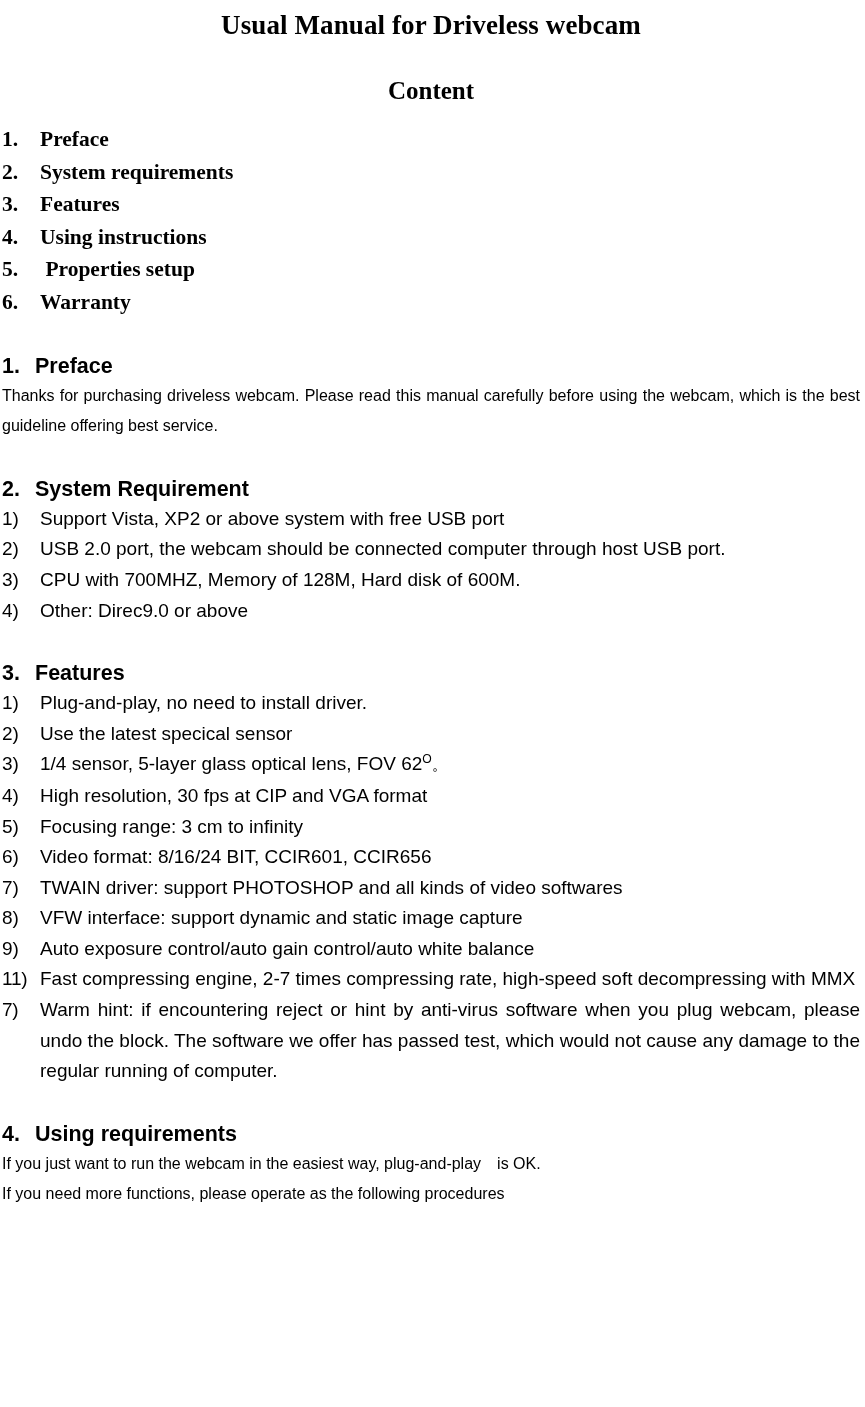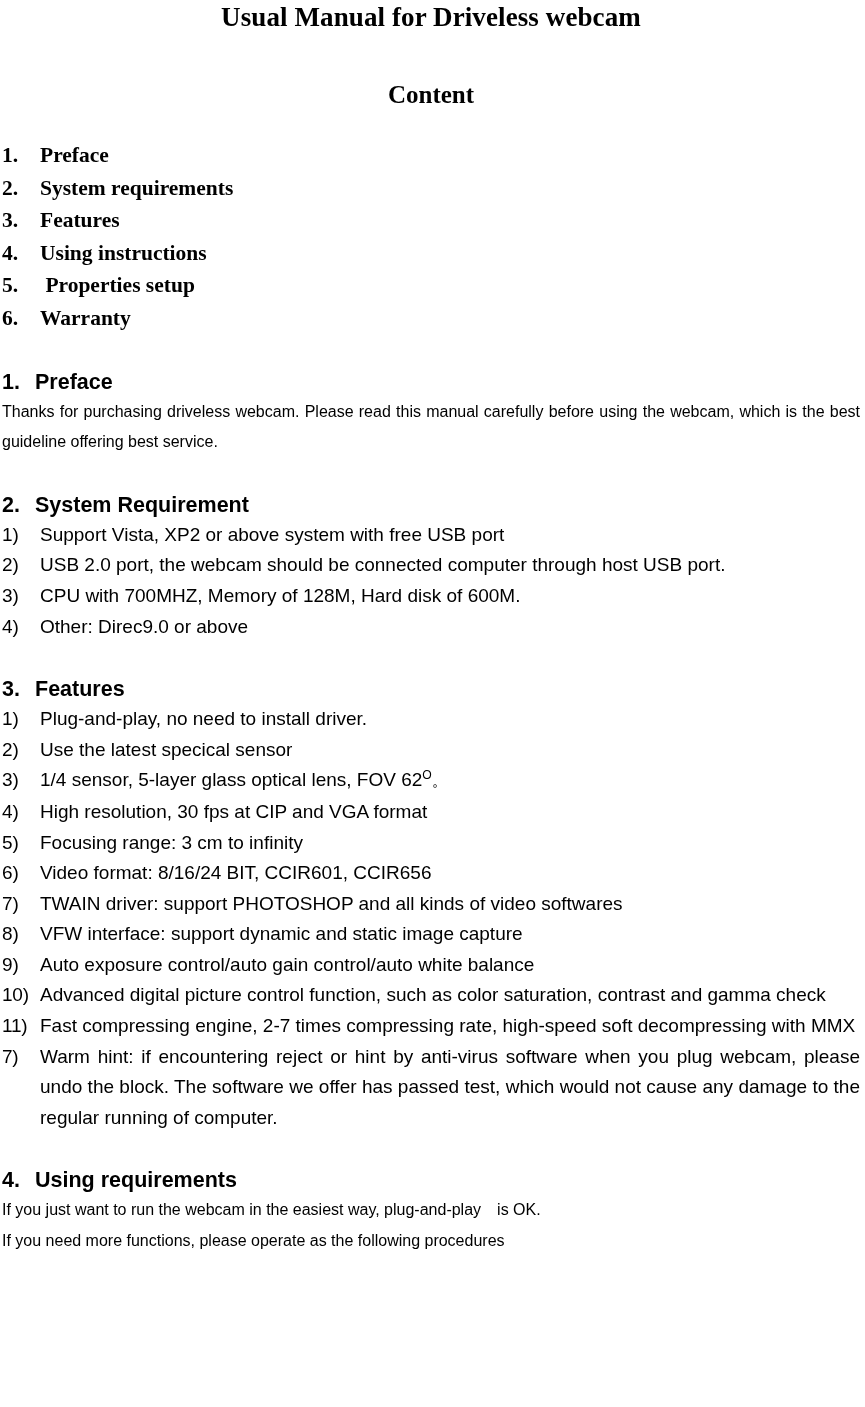--- a/index.html
+++ b/index.html
@@ -26,30 +26,30 @@
   }
 
   
   .doc-title {
     font-family: "Liberation Serif", serif;
     font-weight: bold;
     font-size: 27px;
     line-height: 34px;
     text-align: center;
     margin: 0;
-    padding-top: 0;
+    padding-top: 8px;
     letter-spacing: 0.1px;
   }
   .content-title {
     font-family: "Liberation Serif", serif;
     font-weight: bold;
     font-size: 25px;
     line-height: 31px;
     text-align: center;
-    margin: 16px;
+    margin: 4px;
     padding-top: 29px;
   }
 
   
   .toc {
     margin: 0;
     padding: 13px 0 0 0;
     list-style: none;
   }
   .toc-item {
@@ -180,21 +180,20 @@
   <ul class="nlist">
     <li class="nlist-item single-line"><span class="marker">1)</span><span>Plug-and-play, no need to install driver.</span></li>
     <li class="nlist-item single-line"><span class="marker">2)</span><span>Use the latest specical sensor</span></li>
     <li class="nlist-item single-line"><span class="marker">3)</span><span>1/4 sensor, 5-layer glass optical lens, FOV 62</span><sup class="deg">O</sup><span class="cjk-stop">。</span></li>
     <li class="nlist-item single-line"><span class="marker">4)</span><span>High resolution, 30 fps at CIP and VGA format</span></li>
     <li class="nlist-item single-line"><span class="marker">5)</span><span>Focusing range: 3 cm to infinity</span></li>
     <li class="nlist-item single-line"><span class="marker">6)</span><span>Video format: 8/16/24 BIT, CCIR601, CCIR656</span></li>
     <li class="nlist-item single-line"><span class="marker">7)</span><span>TWAIN driver: support PHOTOSHOP and all kinds of video softwares</span></li>
     <li class="nlist-item single-line"><span class="marker">8)</span><span>VFW interface: support dynamic and static image capture</span></li>
     <li class="nlist-item single-line"><span class="marker">9)</span><span>Auto exposure control/auto gain control/auto white balance</span></li>
-    <li class="nlist-item"><span class="marker wide">10)</span><span>Advanced digital picture control function, such as color saturation, contrast and gamma check</span></li>
     <li class="nlist-item"><span class="marker wide">11)</span><span>Fast compressing engine, 2-7 times compressing rate, high-speed soft decompressing with MMX</span></li>
     <li class="nlist-item"><span class="marker wide">7)</span><span>Warm hint: if encountering reject or hint by anti-virus software when you plug webcam, please undo the block. The software we offer has passed test, which would not cause any damage to the regular running of computer.</span></li>
   </ul>
 
   <div class="gap"></div>
 
   <h3 class="sec-head"><span class="sec-num">4.</span><span>Using requirements</span></h3>
   <p class="para nojust"><span>If you just want to run the webcam in the easiest way, plug-and-play</span><span class="wide-gap"></span><span>is OK.</span></p>
   <p class="para nojust">If you need more functions, please operate as the following procedures</p>
 

